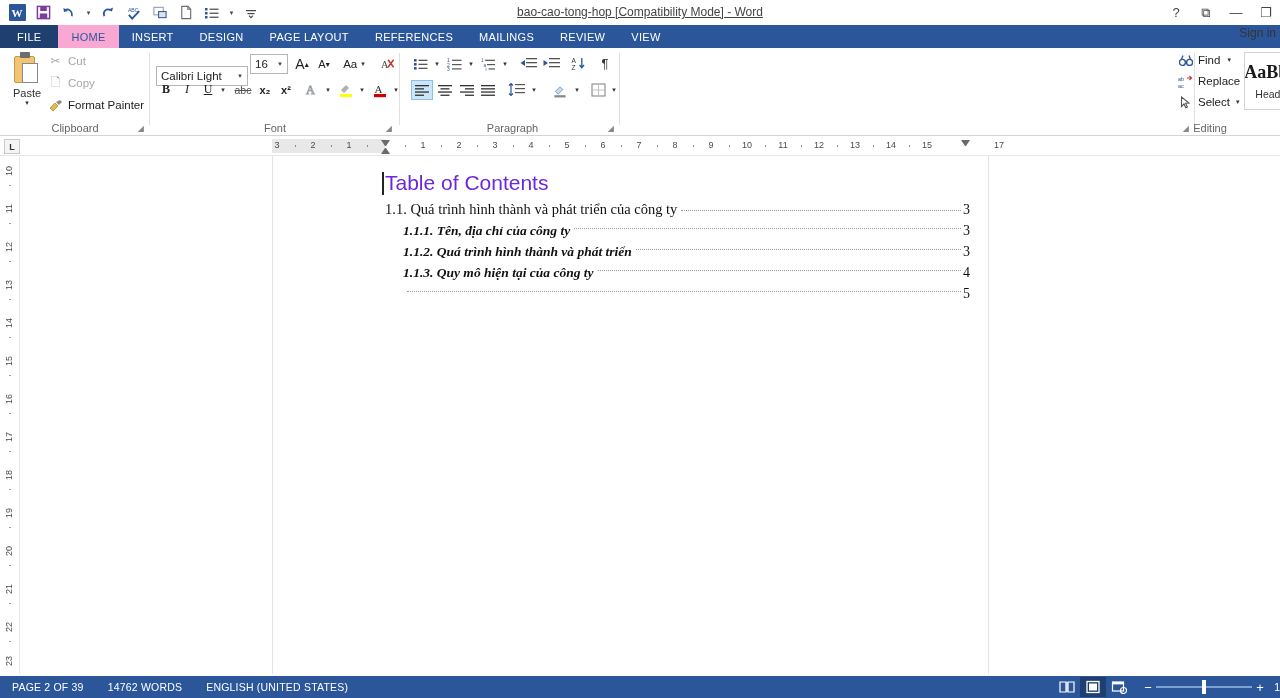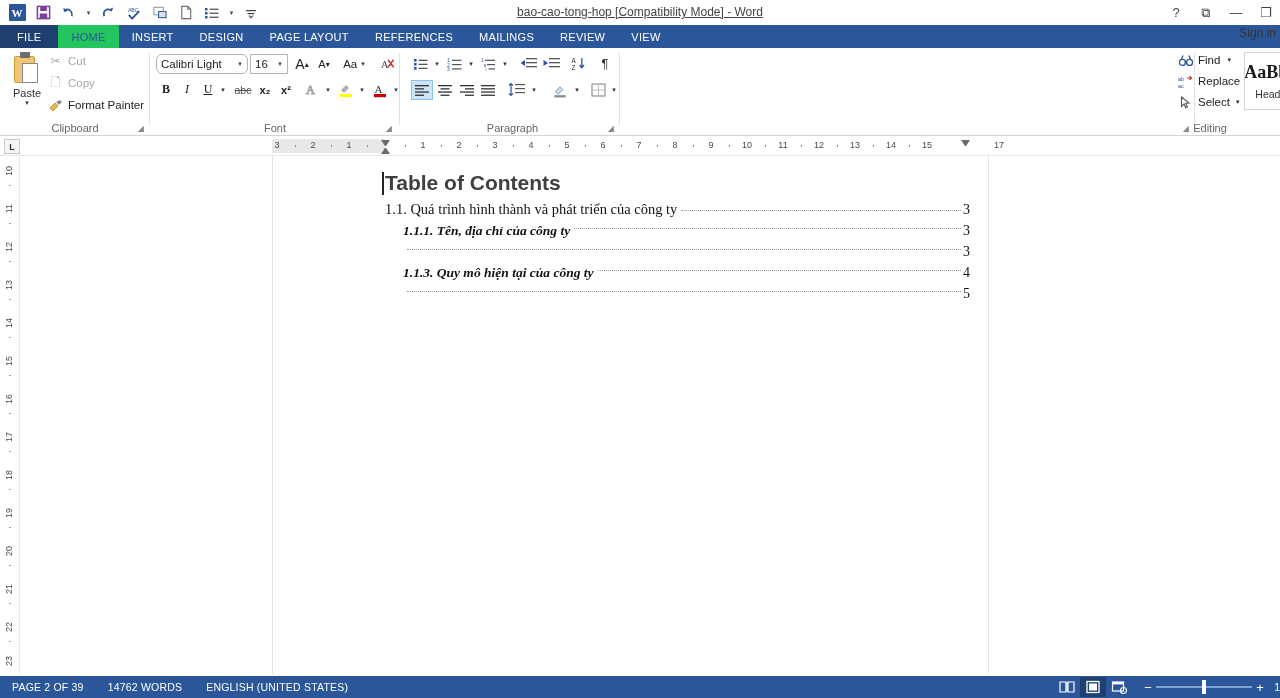--- a/index.html
+++ b/index.html
@@ -45,21 +45,21 @@
     position: absolute; top: 25px; left: 0; width: 1280px; height: 23px;
     background: #2b579a;
   }
   .tabs { display: flex; align-items: stretch; height: 23px; }
   .tab {
     font-size: 11px; letter-spacing: 0.3px; color: #fff;
     padding: 0 13px; display: flex; align-items: center; cursor: default;
     text-transform: uppercase;
   }
   .tab.file { background: #1e3f6f; font-weight: normal; padding: 0 17px; }
-  .tab.active { background: #22c55e; color: #2b579a; }
+  .tab.active { background: #f9a8d4; color: #2b579a; }
 
   
   .ribbon {
     position: absolute; top: 48px; left: 0; width: 1280px; height: 88px;
     background: #ffffff; border-bottom: 1px solid #d4d4d4;
   }
   .grp { position: absolute; top: 0; height: 88px; }
   .grp-label {
     position: absolute; bottom: 2px; width: 100%; text-align: center;
     font-size: 11px; color: #666;
@@ -178,21 +178,21 @@
     position: absolute; top: 156px; left: 21px; width: 1259px; height: 518px;
     background: #fff; overflow: hidden;
   }
   .page {
     position: absolute; left: 251px; top: 0px; width: 717px; height: 518px;
     background: #fff; border-left: 1px solid #e4e4e4; border-right: 1px solid #e4e4e4;
   }
   .toc { position: absolute; left: 112px; top: 14px; width: 585px; }
   .toc-title {
     font-family: "Liberation Sans", sans-serif;
-    font-size: 21px; color: #404040; font-weight: bold; line-height: 26px;
+    font-size: 21px; color: #6d28d9; font-weight: normal; line-height: 26px;
     position: relative; white-space: nowrap;
   }
   .caret {
     position: absolute; left: -3px; top: 2px; width: 1.5px; height: 23px; background: #222;
   }
   .toc-row {
     display: flex; align-items: baseline; font-family: "Liberation Serif", serif;
     color: #111; margin-top: 5px;
   }
   .toc-row.lvl1 { font-size: 14.5px; padding-left: 0px; }
@@ -352,21 +352,21 @@
             </svg>
         </span>
         <span>Format Painter</span>
       </div>
       <div class="grp-label">Clipboard</div>
       <div class="dlg" style="right:6px;">◢</div>
       <div class="grp-divider" style="right:0;"></div>
     </div>
 
     <div class="grp" style="left:150px; width:250px;">
-      <div class="fontbox" style="left:6px; top:6px; width:92px;border-radius:6px;">
+      <div class="fontbox" style="left:6px; top:18px; width:92px;">
         <span class="val">Calibri Light</span>
         <span class="dd">▾</span>
       </div>
       <div class="fontbox" style="left:100px; top:6px; width:38px;">
         <span class="val">16</span>
         <span class="dd">▾</span>
       </div>
       <div class="fbtn" style="left:142px; top:6px; width:20px; height:20px;">
         <span style="font-size:14px;">A</span>
           <span style="font-size:8px;vertical-align:super;">▴</span>
@@ -711,20 +711,21 @@
           <span class="toc-label">1.1. Quá trình hình thành và phát triển của công ty</span>
           <span class="toc-dots"></span>
           <span class="toc-page">3</span>
         </div>
         <div class="toc-row lvl2">
           <span class="toc-label">1.1.1. Tên, địa chỉ của công ty</span>
           <span class="toc-dots"></span>
           <span class="toc-page">3</span>
         </div>
         <div class="toc-row lvl2">
+          <span class="toc-label">1.1.2. Quá trình hình thành và phát triển</span>
           <span class="toc-dots"></span>
           <span class="toc-page">3</span>
         </div>
         <div class="toc-row lvl2">
           <span class="toc-label">1.1.3. Quy mô hiện tại của công ty</span>
           <span class="toc-dots"></span>
           <span class="toc-page">4</span>
         </div>
         <div class="toc-row lvl2">
           <span class="toc-dots"></span>

